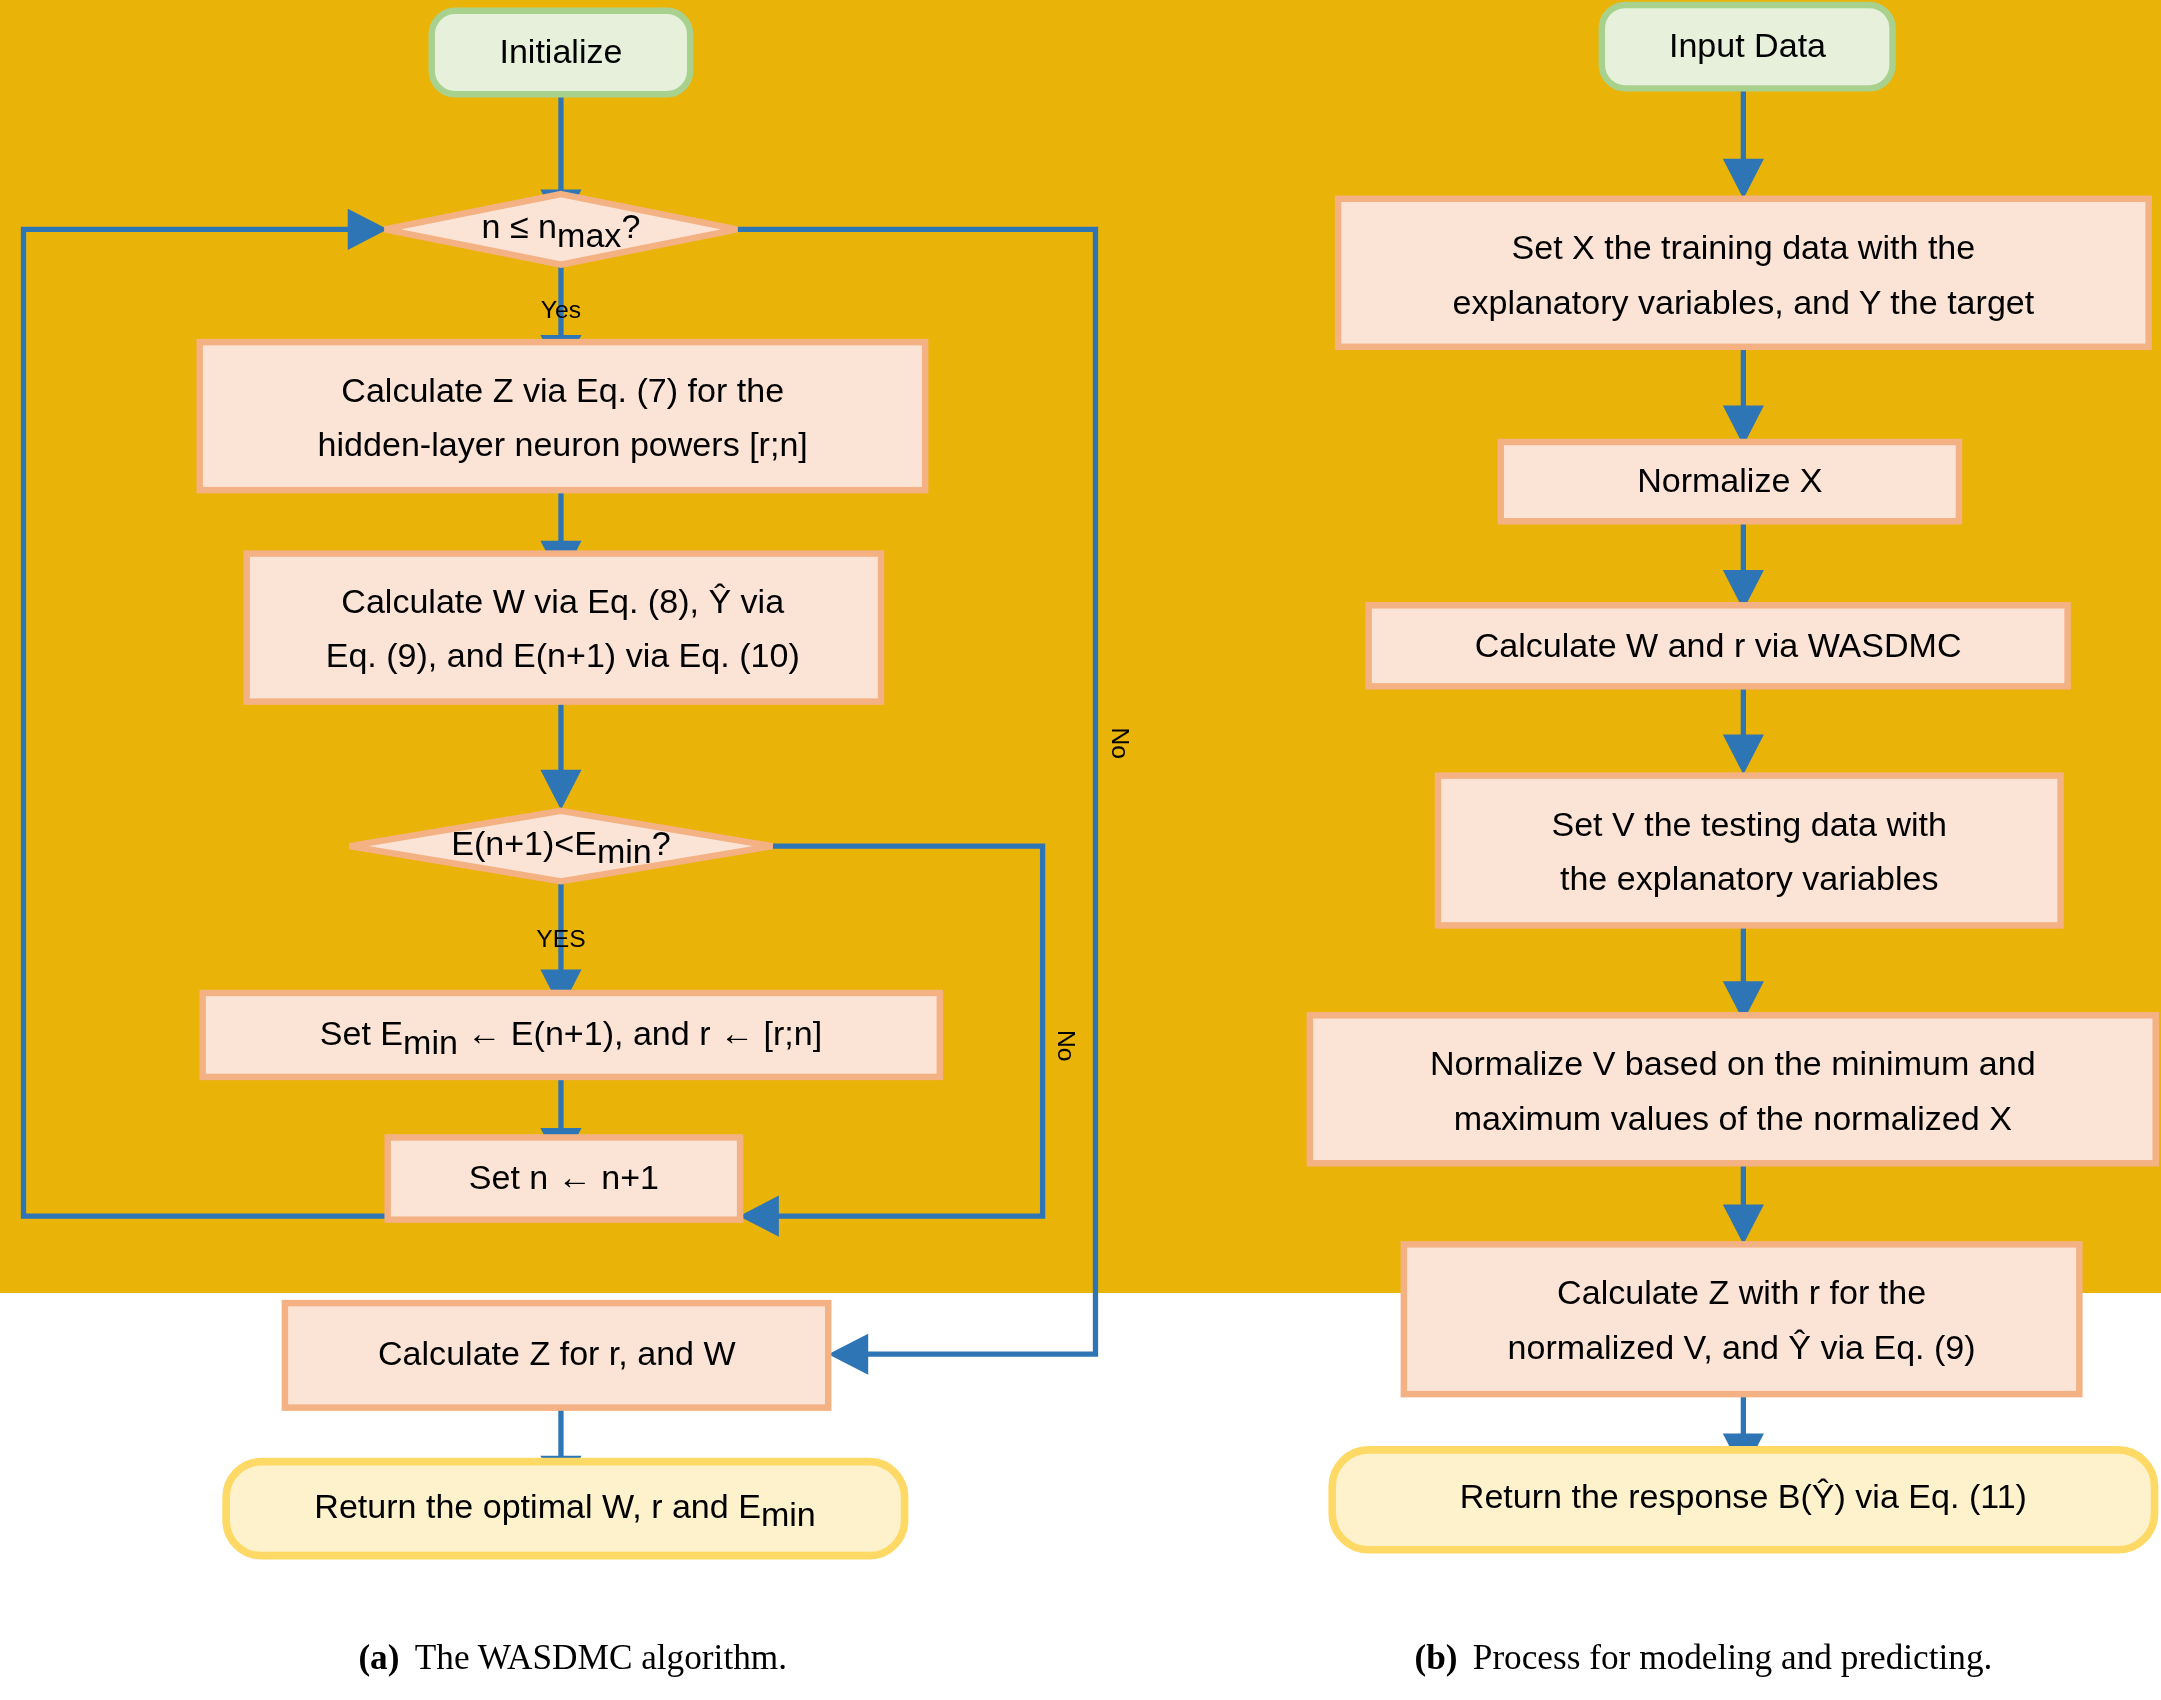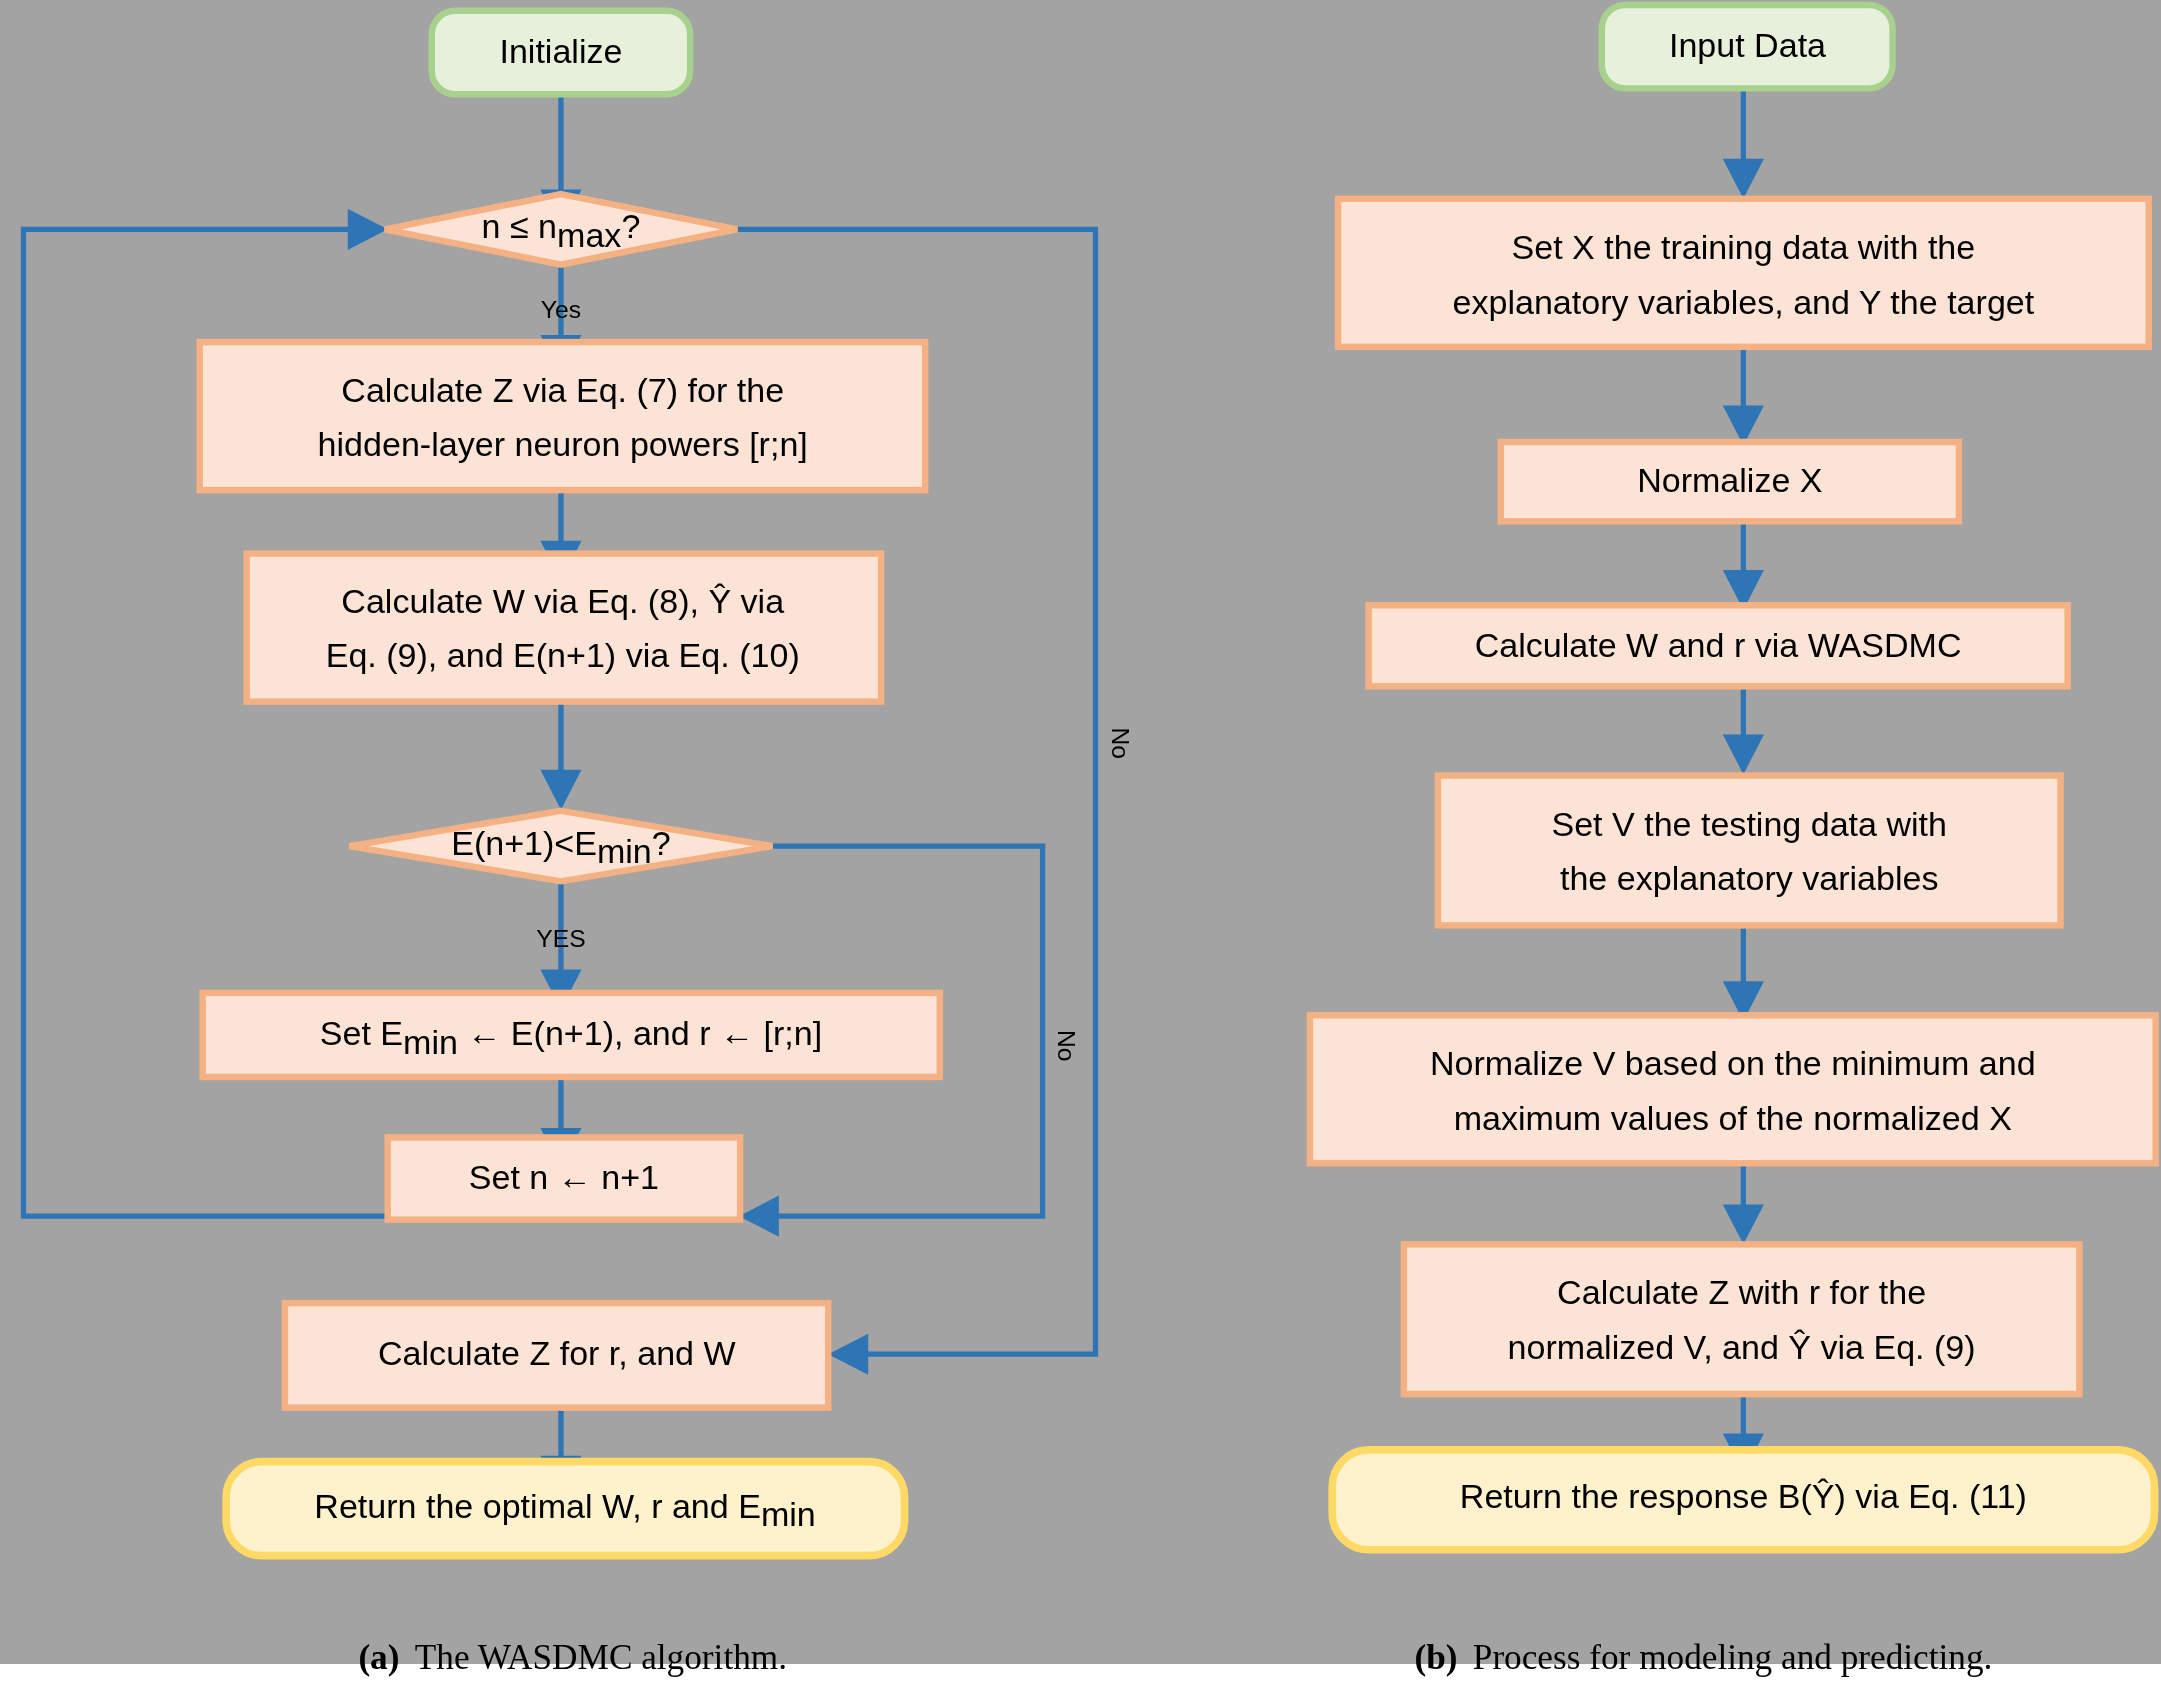--- a/index.html
+++ b/index.html
@@ -9,22 +9,22 @@
   }
   body {
     width: 2161px;
     height: 1701px;
     font-family: "Liberation Sans", sans-serif;
     overflow: hidden;
   }
   #figure {
     position: relative;
     width: 2161px;
-    height: 1664px;
-    background: #a3a3a3;
+    height: 1293px;
+    background: #eab308;
   }
   svg.flow {
     position: absolute;
     top: 0;
     left: 0;
     width: 2161px;
     height: 1701px;
     display: block;
   }
   .node-text {

